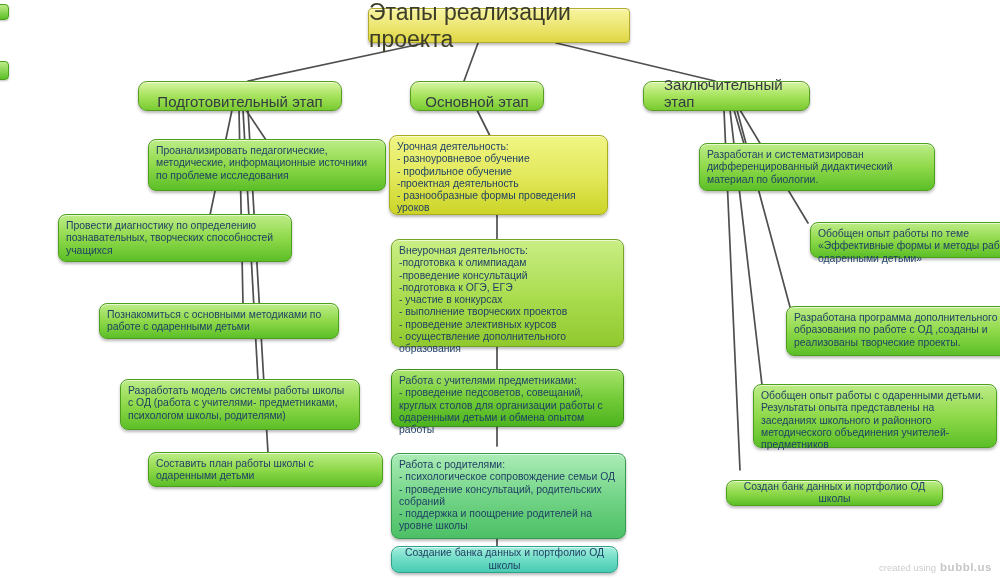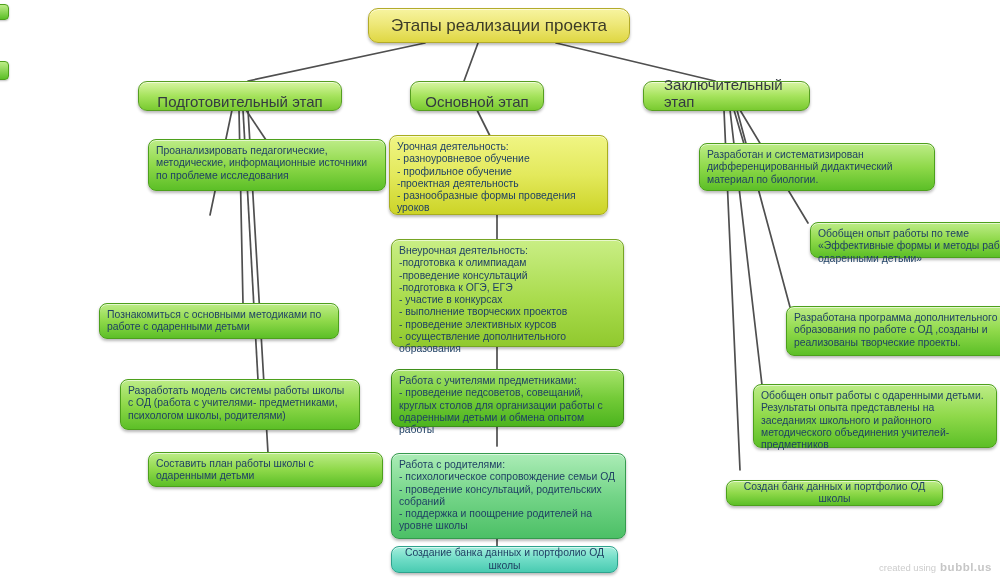--- a/index.html
+++ b/index.html
@@ -8,23 +8,23 @@
     font-family:"Liberation Sans","DejaVu Sans",sans-serif;
   }
   #wires{position:absolute;left:0;top:0;z-index:1;}
   .node,.hdr,.title{
     position:absolute;z-index:2;box-sizing:border-box;
     border-radius:8px;
     box-shadow:0 2px 3px rgba(0,0,0,.28), inset 0 1px 0 rgba(255,255,255,.6);
   }
   .title{
     background:linear-gradient(180deg,#f7f4a0 0%,#eee879 45%,#dfd743 100%);
-    border:1px solid #b3ab2a;border-radius:10px;
+    border:1px solid #b3ab2a;border-radius:4px;
     display:flex;align-items:center;justify-content:center;
-    font-size:17px;color:#3c3c28;
+    font-size:23px;color:#3c3c28;
   }
   .hdr{
     background:linear-gradient(180deg,#d8f5a2 0%,#a5e35c 50%,#79ca30 100%);
     border:1px solid #569e21;border-radius:9px;
     display:flex;align-items:flex-end;justify-content:center;
     font-size:15px;color:#333a40;
   }
   .node{
     border:1px solid #4da01c;
     color:#1f4064;font-size:10.4px;line-height:1.18;
@@ -91,20 +91,23 @@
   <div class="hdr" style="left:410px;top:81px;width:134px;height:30px;">
     <span>Основной этап</span>
   </div>
   <div class="hdr" style="left:643px;top:81px;width:167px;height:30px;padding-left:20px;">
     <span>Заключительный этап</span>
   </div>
 
   <div class="node green" style="left:100px;top:139px;width:238px;height:52px;">
     <div class="node-text">Проанализировать педагогические, методические, информационные источники по проблеме исследования</div>
   </div>
+  <div class="node green" style="left:10px;top:214px;width:234px;height:48px;">
+    <div class="node-text">Провести диагностику по определению познавательных, творческих способностей учащихся</div>
+  </div>
   <div class="node green" style="left:51px;top:303px;width:240px;height:36px;">
     <div class="node-text">Познакомиться с основными методиками по работе с одаренными детьми</div>
   </div>
   <div class="node green" style="left:72px;top:379px;width:240px;height:51px;">
     <div class="node-text">Разработать модель системы работы школы с ОД (работа с учителями- предметниками, психологом школы, родителями)</div>
   </div>
   <div class="node green" style="left:100px;top:452px;width:235px;height:35px;">
     <div class="node-text">Составить план работы школы с одаренными детьми</div>
   </div>
 

